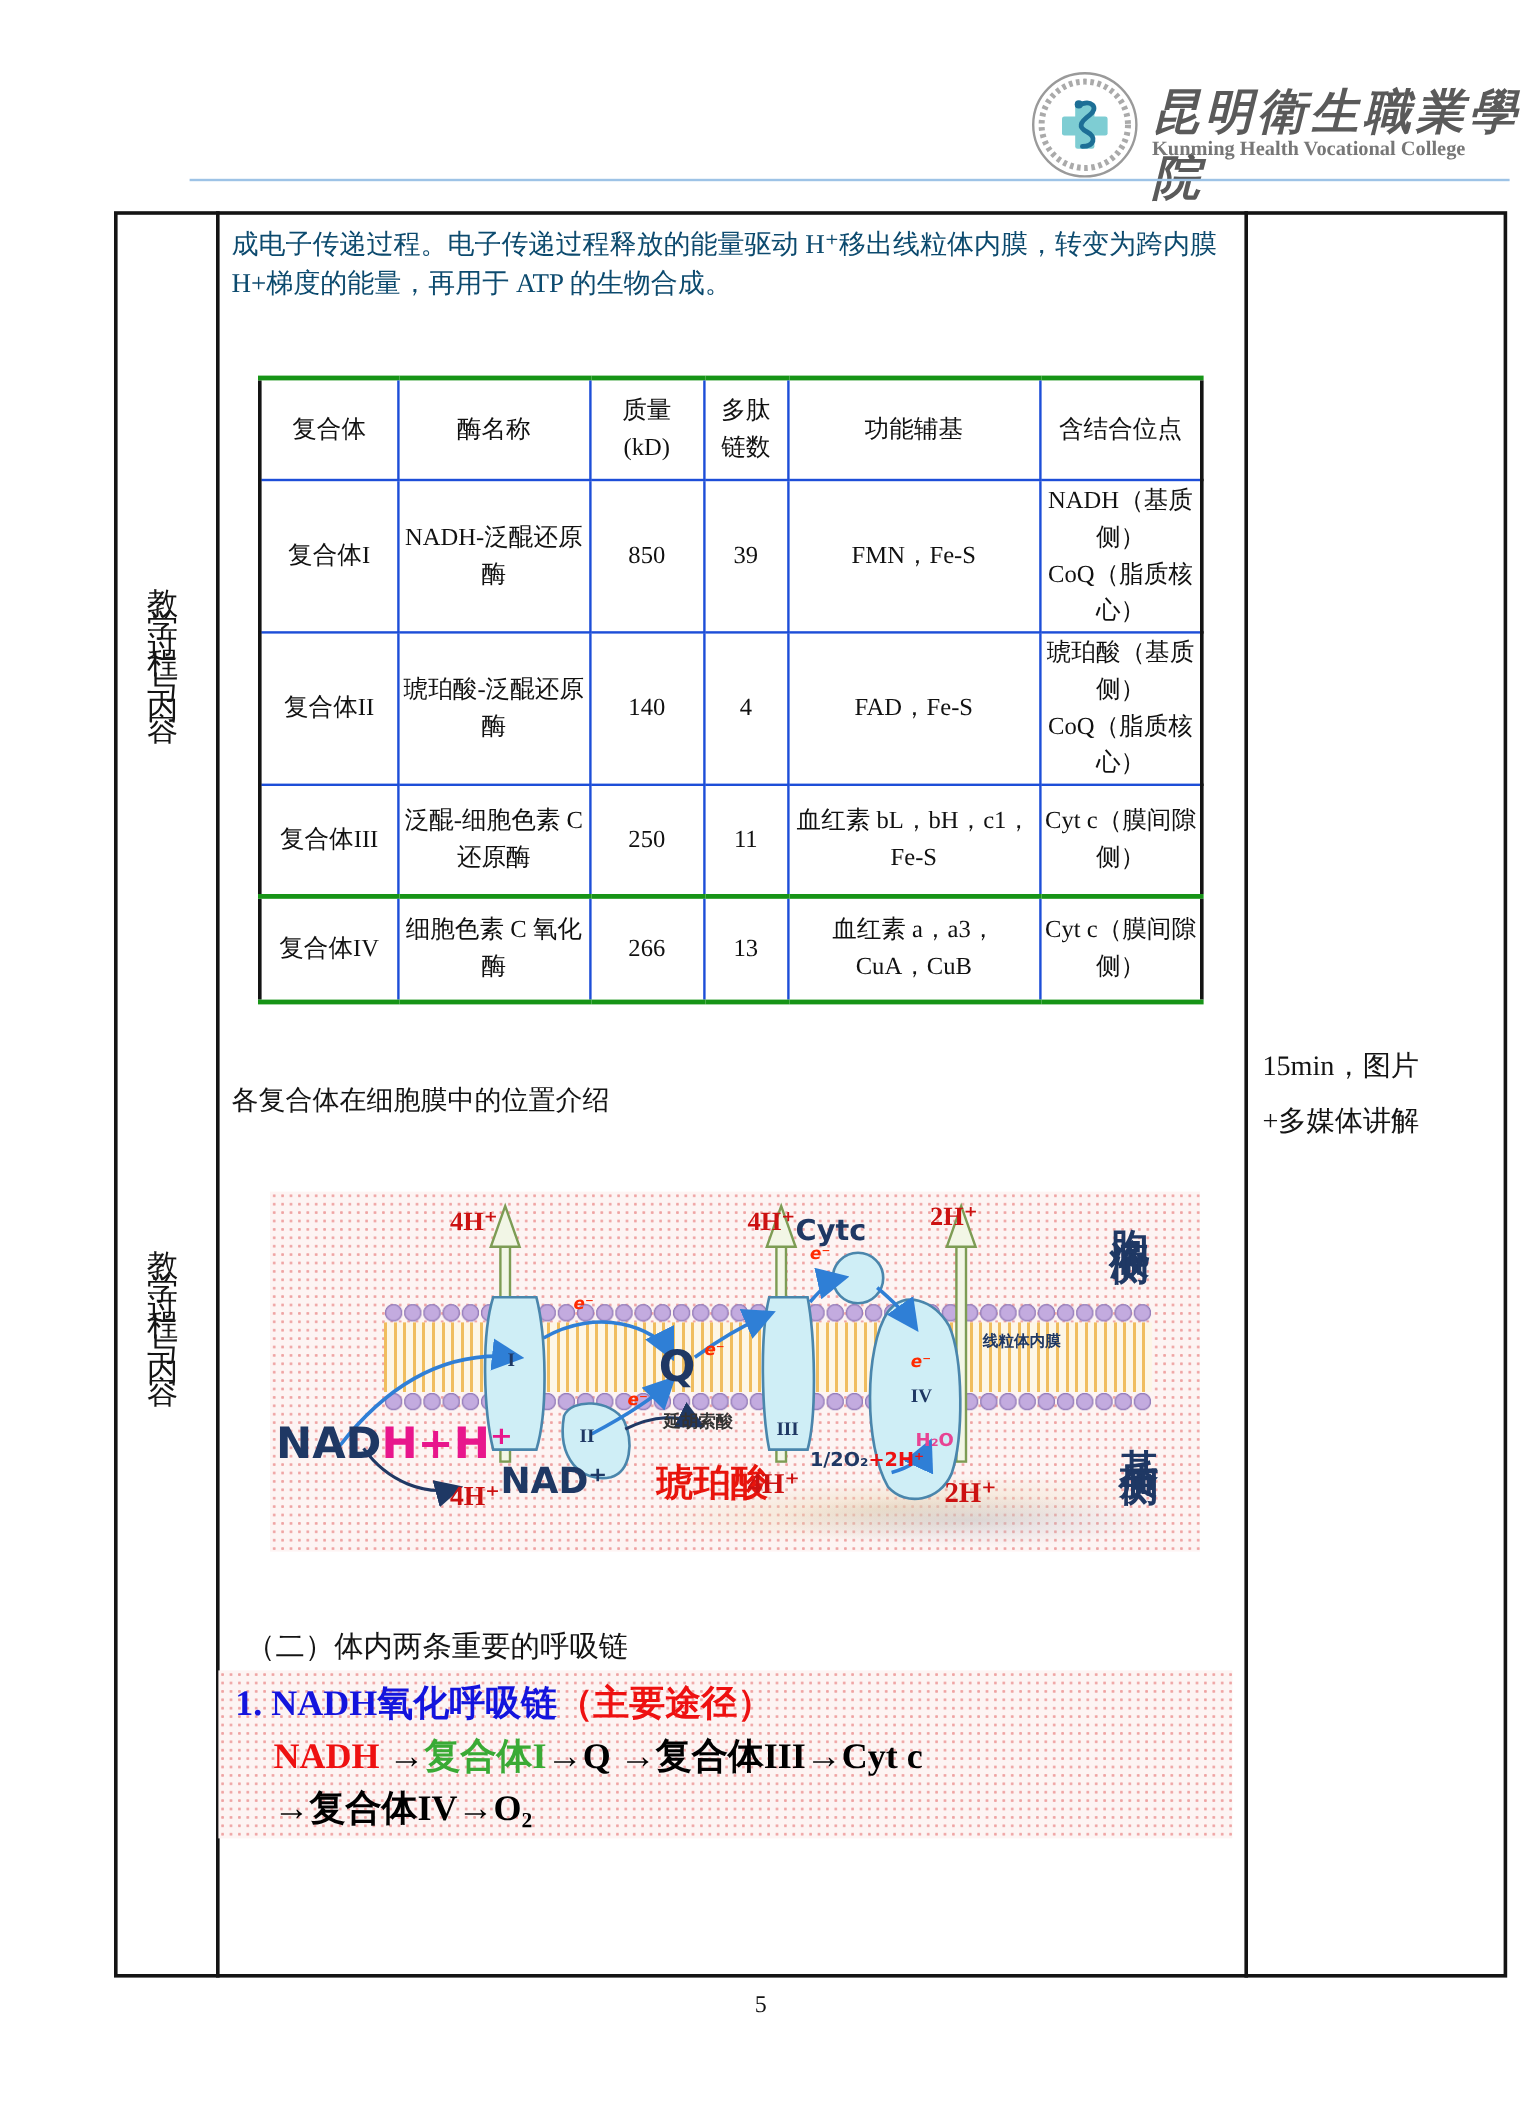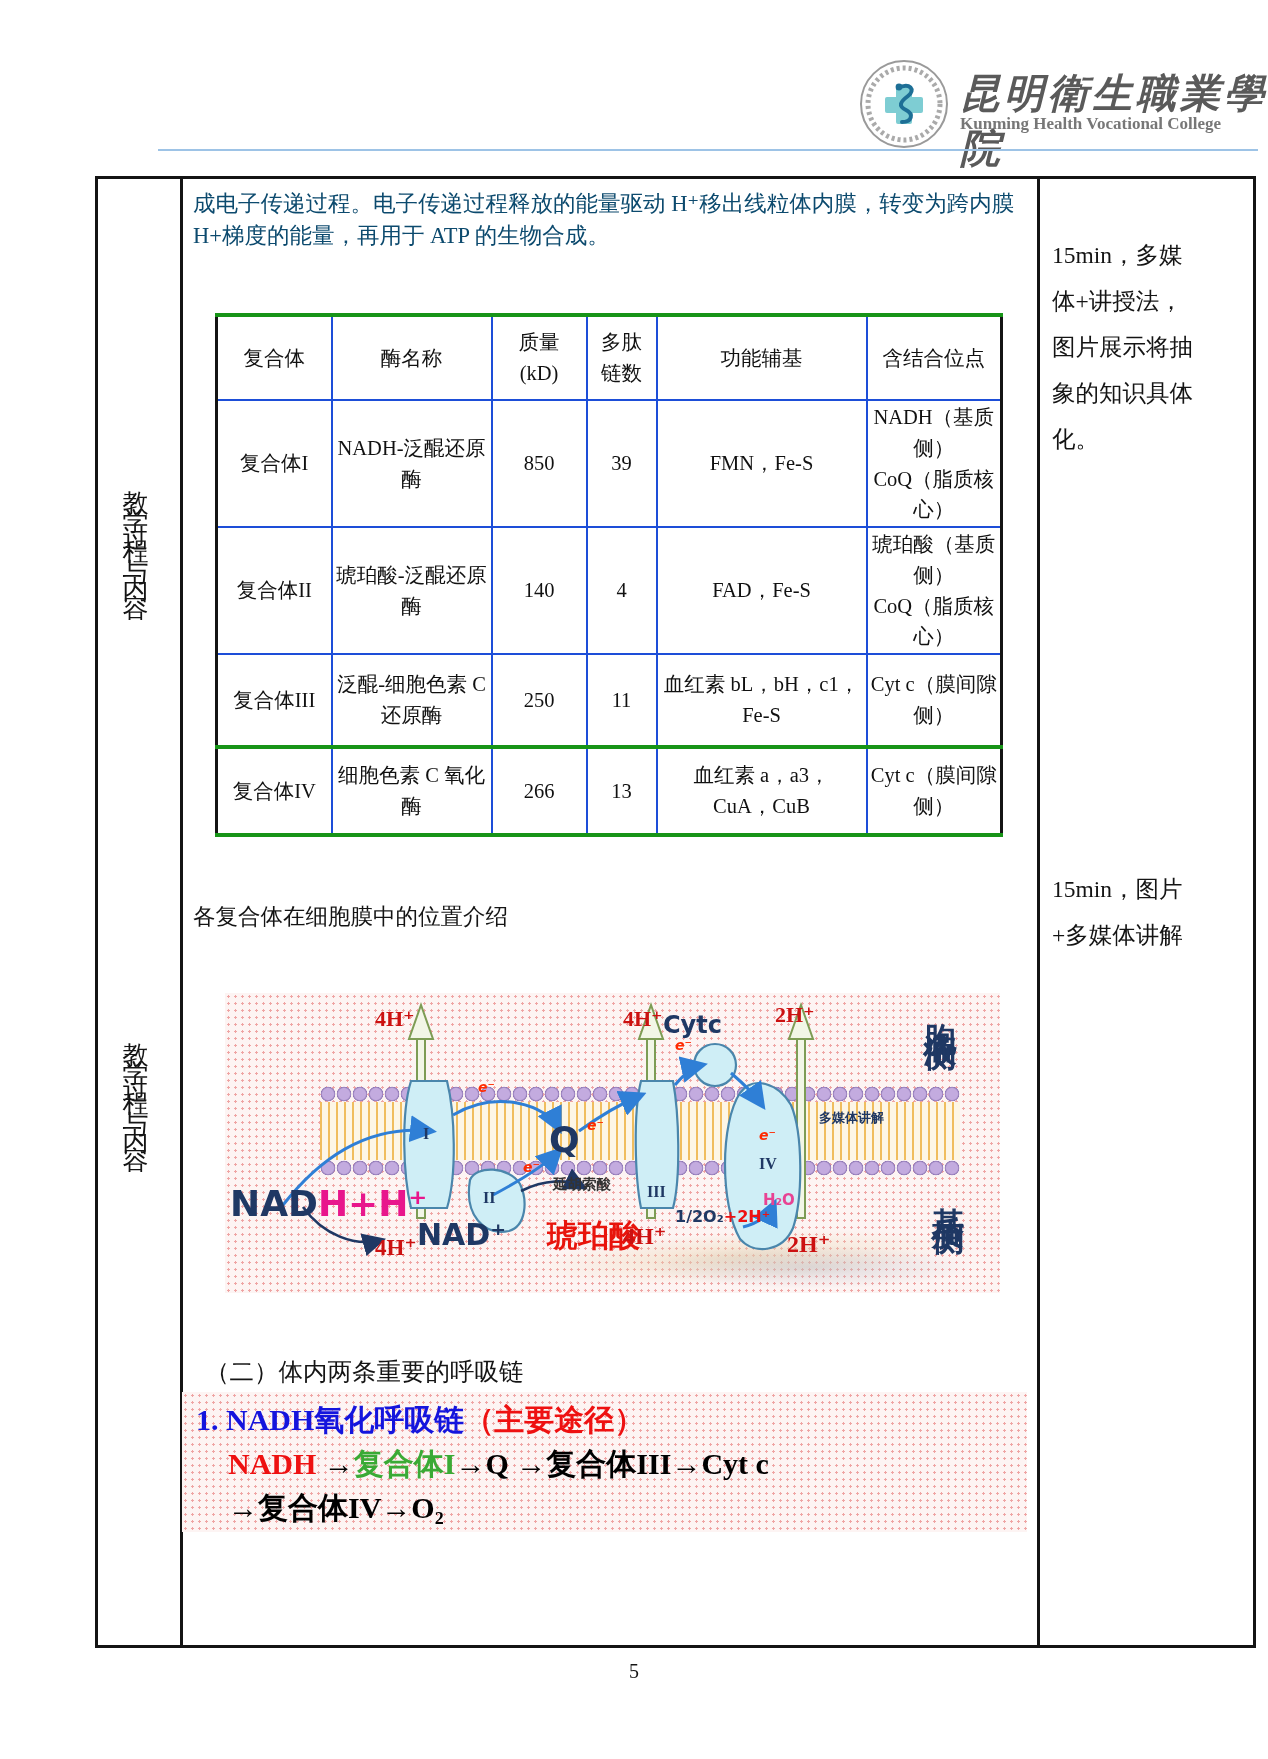--- a/index.html
+++ b/index.html
@@ -88,21 +88,20 @@
   <div class="abs college-en">Kunming Health Vocational College</div>
   <div class="abs blue-rule"></div>
 
   <div class="abs frame"></div>
   <div class="abs vline" style="left:180px"></div>
   <div class="abs vline" style="left:1037px"></div>
 
   <div class="abs v-label" style="top:470px">教学过程与内容</div>
   <div class="abs v-label" style="top:1022px">教学过程与内容</div>
 
-  <div class="abs note" style="top:232px">15min，多媒体+讲授法，图片展示将抽象的知识具体化。</div>
   <div class="abs note" style="top:866px">15min，图片+多媒体讲解</div>
 
   <div class="abs intro">成电子传递过程。电子传递过程释放的能量驱动 H⁺移出线粒体内膜，转变为跨内膜 H+梯度的能量，再用于 ATP 的生物合成。</div>
 
   <table class="ct">
     <colgroup>
       <col style="width:115px">
         <col style="width:160px">
         <col style="width:95px">
       <col style="width:70px">
@@ -212,21 +211,21 @@
         <path d="M296,198 C320,186 342,186 358,194" marker-end="url(#an)"></path>
       </g>
     </svg>
 
     <div class="abs red-h" style="left:150px;top:12px">4H⁺</div>
     <div class="abs red-h" style="left:398px;top:12px">4H⁺</div>
     <div class="abs red-h" style="left:550px;top:8px">2H⁺</div>
     <div class="abs navy dg-sans" style="left:438px;top:18px;font-size:24px;font-weight:bold">Cytc</div>
     <div class="abs v-side" style="left:692px;top:4px">胞液侧</div>
     <div class="abs v-side" style="left:700px;top:188px">基质侧</div>
-    <div class="abs navy" style="left:594px;top:116px;font-size:13px;font-weight:bold">多媒体讲解</div>
+    <div class="abs navy" style="left:594px;top:116px;font-size:13px;font-weight:bold">线粒体内膜</div>
 
     <div class="abs cx-lbl" style="left:198px;top:132px">I</div>
     <div class="abs cx-lbl" style="left:258px;top:196px">II</div>
     <div class="abs cx-lbl" style="left:422px;top:190px">III</div>
     <div class="abs cx-lbl" style="left:534px;top:162px">IV</div>
     <div class="abs navy dg-sans" style="left:324px;top:126px;font-size:36px;font-weight:bold">Q</div>
 
     <div class="abs e-lbl" style="left:253px;top:86px">e⁻</div>
     <div class="abs e-lbl" style="left:362px;top:124px">e⁻</div>
     <div class="abs e-lbl" style="left:298px;top:166px">e⁻</div>

